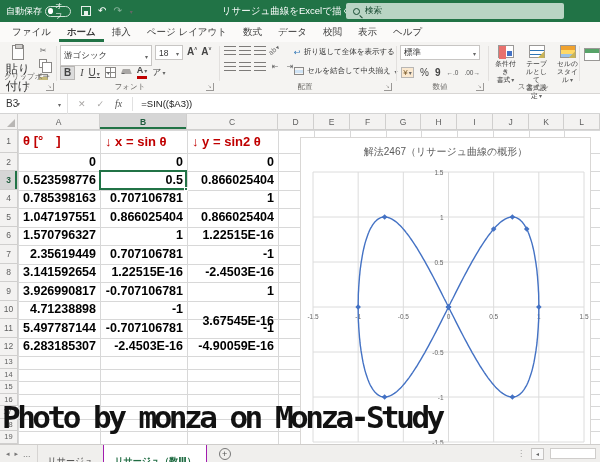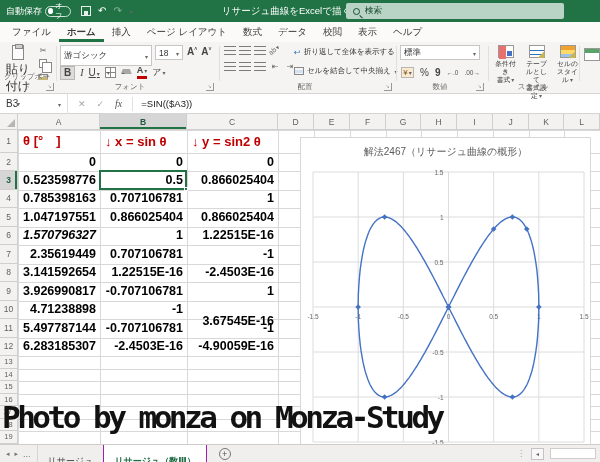--- a/index.html
+++ b/index.html
@@ -371,21 +371,21 @@
       <div class="cell" style="left: 188px; top: 39px; width: 90px; height: 17px;">0</div>
       <div class="cell" style="left: 19px; top: 57px; width: 81px; height: 17.5px;">0.523598776</div>
       <div class="cell" style="left: 101px; top: 57px; width: 86px; height: 17.5px;">0.5</div>
       <div class="cell" style="left: 188px; top: 57px; width: 90px; height: 17.5px;">0.866025404</div>
       <div class="cell" style="left: 19px; top: 75.5px; width: 81px; height: 17.5px;">0.785398163</div>
       <div class="cell" style="left: 101px; top: 75.5px; width: 86px; height: 17.5px;">0.707106781</div>
       <div class="cell" style="left: 188px; top: 75.5px; width: 90px; height: 17.5px;">1</div>
       <div class="cell" style="left: 19px; top: 94px; width: 81px; height: 17.5px;">1.047197551</div>
       <div class="cell" style="left: 101px; top: 94px; width: 86px; height: 17.5px;">0.866025404</div>
       <div class="cell" style="left: 188px; top: 94px; width: 90px; height: 17.5px;">0.866025404</div>
-      <div class="cell" style="left: 19px; top: 112.5px; width: 81px; height: 17.5px; font-style: italic;">1.570796327</div>
+      <div class="cell" style="left: 19px; top: 112.5px; width: 81px; height: 17.5px;">1.570796327</div>
       <div class="cell" style="left: 101px; top: 112.5px; width: 86px; height: 17.5px;">1</div>
       <div class="cell" style="left: 188px; top: 112.5px; width: 90px; height: 17.5px;">1.22515E-16</div>
       <div class="cell" style="left: 19px; top: 131px; width: 81px; height: 17.5px;">2.35619449</div>
       <div class="cell" style="left: 101px; top: 131px; width: 86px; height: 17.5px;">0.707106781</div>
       <div class="cell" style="left: 188px; top: 131px; width: 90px; height: 17.5px;">-1</div>
       <div class="cell" style="left: 19px; top: 149.5px; width: 81px; height: 17.5px;">3.141592654</div>
       <div class="cell" style="left: 101px; top: 149.5px; width: 86px; height: 17.5px;">1.22515E-16</div>
       <div class="cell" style="left: 188px; top: 149.5px; width: 90px; height: 17.5px;">-2.4503E-16</div>
       <div class="cell" style="left: 19px; top: 168px; width: 81px; height: 17.5px;">3.926990817</div>
       <div class="cell" style="left: 101px; top: 168px; width: 86px; height: 17.5px;">-0.707106781</div>

